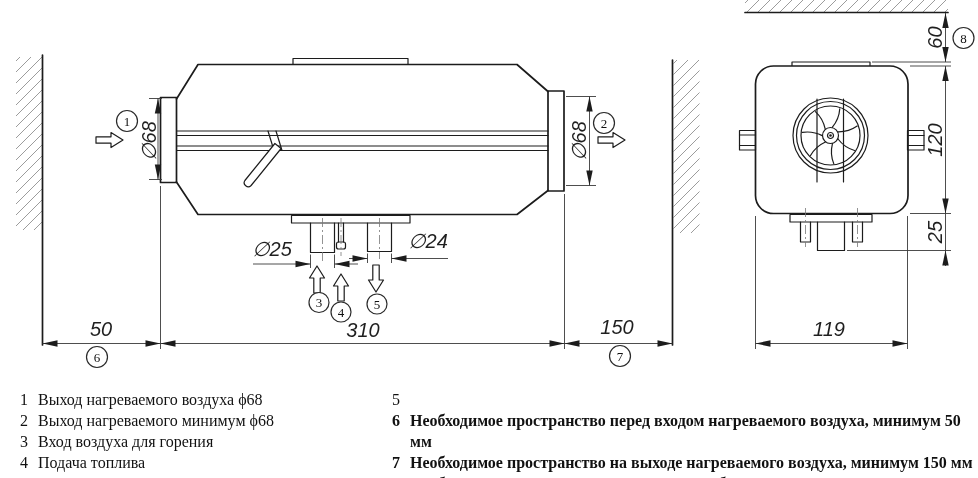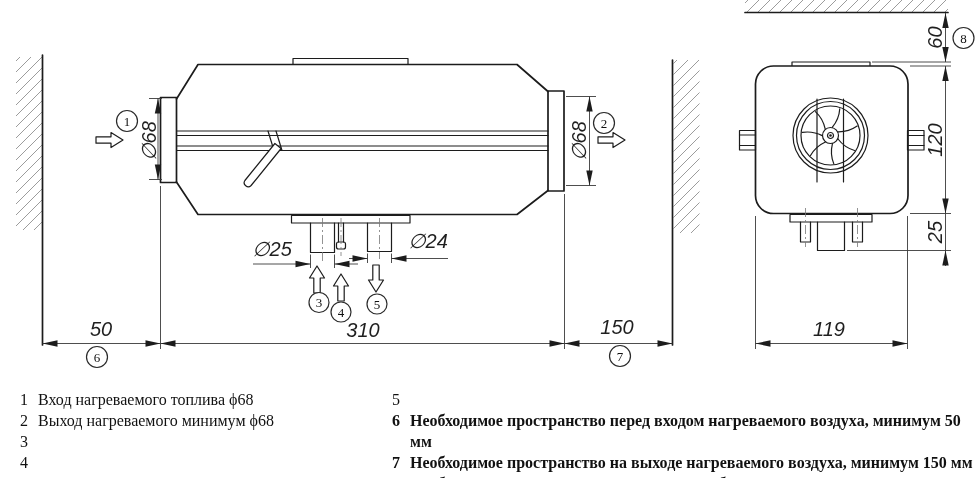--- a/index.html
+++ b/index.html
@@ -205,31 +205,33 @@
       <circle class="callout" cx="963.5" cy="38" r="10.5"></circle>
       <text class="cnum" x="963.5" y="38">8</text>
     </g>
   </g>
 </svg>
 
 <div class="legend">
   <div class="col col-left">
     <div class="lrow">
       <span class="lnum">1</span>
-      <span>Вход нагреваемого топлива ϕ68</span>
+      <span>Выход нагреваемого воздуха ϕ68</span>
     </div>
     <div class="lrow">
       <span class="lnum">2</span>
       <span>Выход нагреваемого минимум ϕ68</span>
     </div>
     <div class="lrow">
       <span class="lnum">3</span>
+      <span>Вход воздуха для горения</span>
     </div>
     <div class="lrow">
       <span class="lnum">4</span>
+      <span>Подача топлива</span>
     </div>
   </div>
   <div class="col col-right">
     <div class="lrow">
       <span class="lnum">5</span>
     </div>
     <div class="lrow bold">
       <span class="lnum">6</span>
       <span>Необходимое пространство перед входом нагреваемого воздуха, минимум 50 мм</span>
     </div>

